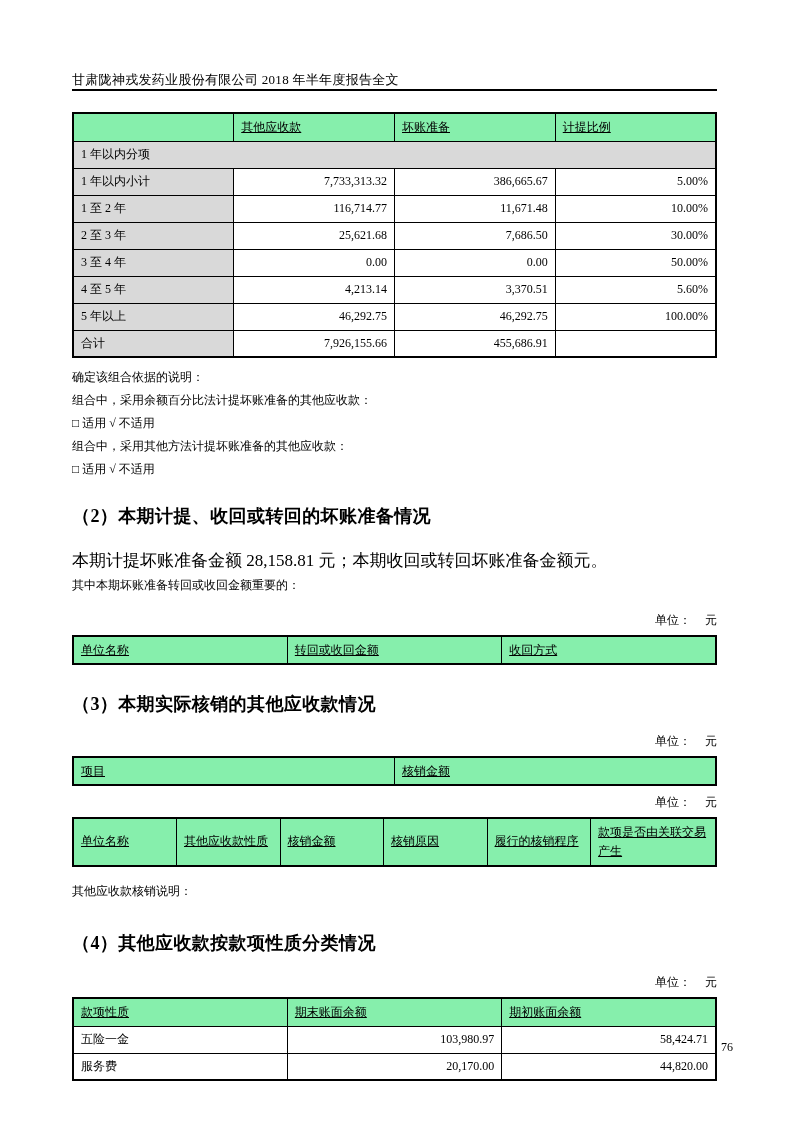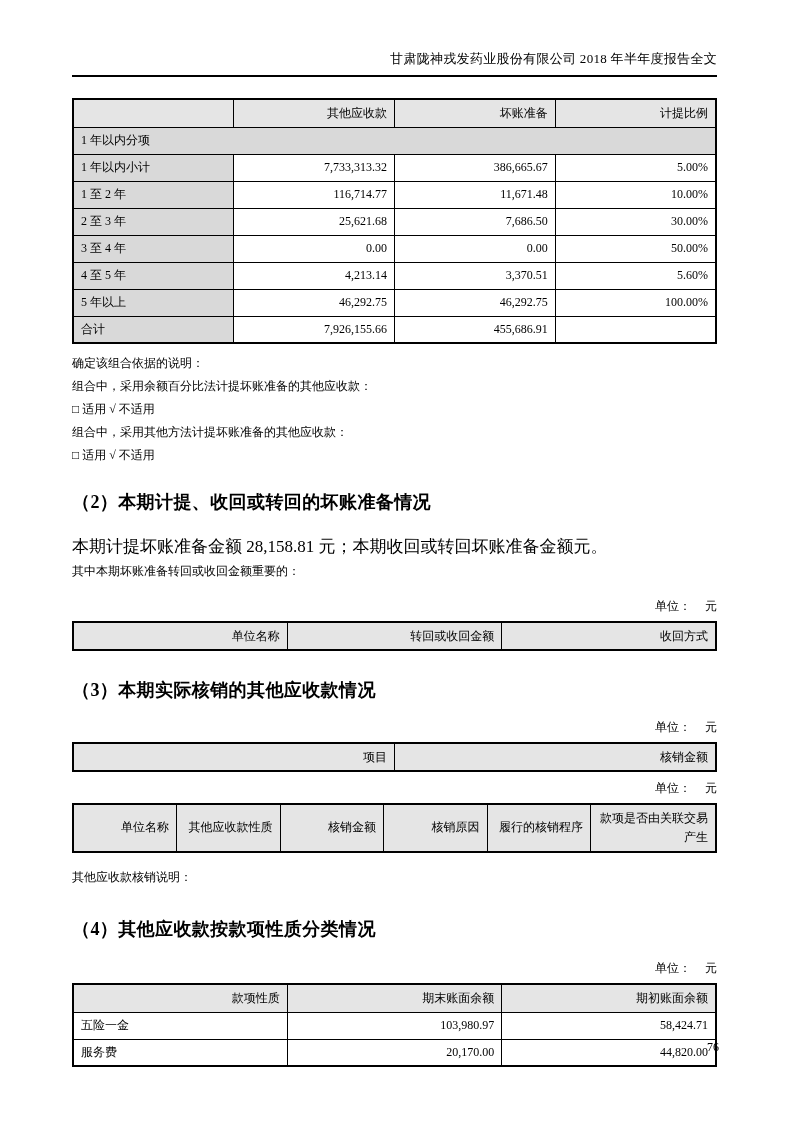--- a/index.html
+++ b/index.html
@@ -9,32 +9,30 @@
     background:#ffffff;
     margin:0 auto;
     font-family:"Liberation Serif","DejaVu Serif",serif;
     color:#000;
     overflow:hidden;
     box-sizing:border-box;
   }
   .content{position:absolute;left:72px;top:0;width:645px;}
   
   .doc-header{
-    margin-top:50px;
-    text-align:right;
+    margin-top:71px;
     font-size:13px;
     letter-spacing:.3px;
-    padding-bottom:7px;
     border-bottom:2px solid #000;
   }
   
   table{width:100%;border-collapse:collapse;table-layout:fixed;font-size:12px;}
   table{border:2px solid #000;}
   th,td{border:1px solid #000;padding:2px 7px;vertical-align:middle;box-sizing:border-box;}
-  th{background:#e5e5e5;font-weight:normal;text-align:right;height:28px;}
+  th{background:#86efac;font-weight:normal;text-align:left;height:28px;text-decoration:underline;}
   td{height:27px;margin-left:22px;}
   .cell-label{text-align:left;background:#ffffff;}
   .cell-num{text-align:right;}
   
   .t-aging{margin-top:21px;}
   .t-aging td:first-child{background:#d9d9d9;}
   .t-aging .group-row td{background:#d9d9d9;text-align:left;}
   
   .t-writeoff th{width:16.1%;height:48px;line-height:1.6;}
   .t-writeoff th:last-child{width:19.5%;}
@@ -46,21 +44,21 @@
     font-size:18px;
     font-weight:bold;
     letter-spacing:.4px;
   }
   .para{margin:20px 0 0 0;font-size:17px;line-height:25px;}
   .para-tight{margin:12px 0 0 0;font-size:12px;line-height:25px;}
   .unit-line{margin:14px 0 6px 0;text-align:right;font-size:12px;}
   .unit-line .unit-value{display:inline-block;margin-left:14px;}
   .page-number{
     position:absolute;
-    right:74px;top:1040px;
+    right:60px;top:1040px;
     font-size:12px;
   }
 </style>
 </head>
 <body>
 
 <div class="page">
   <div class="content">
 
     <div class="doc-header">

